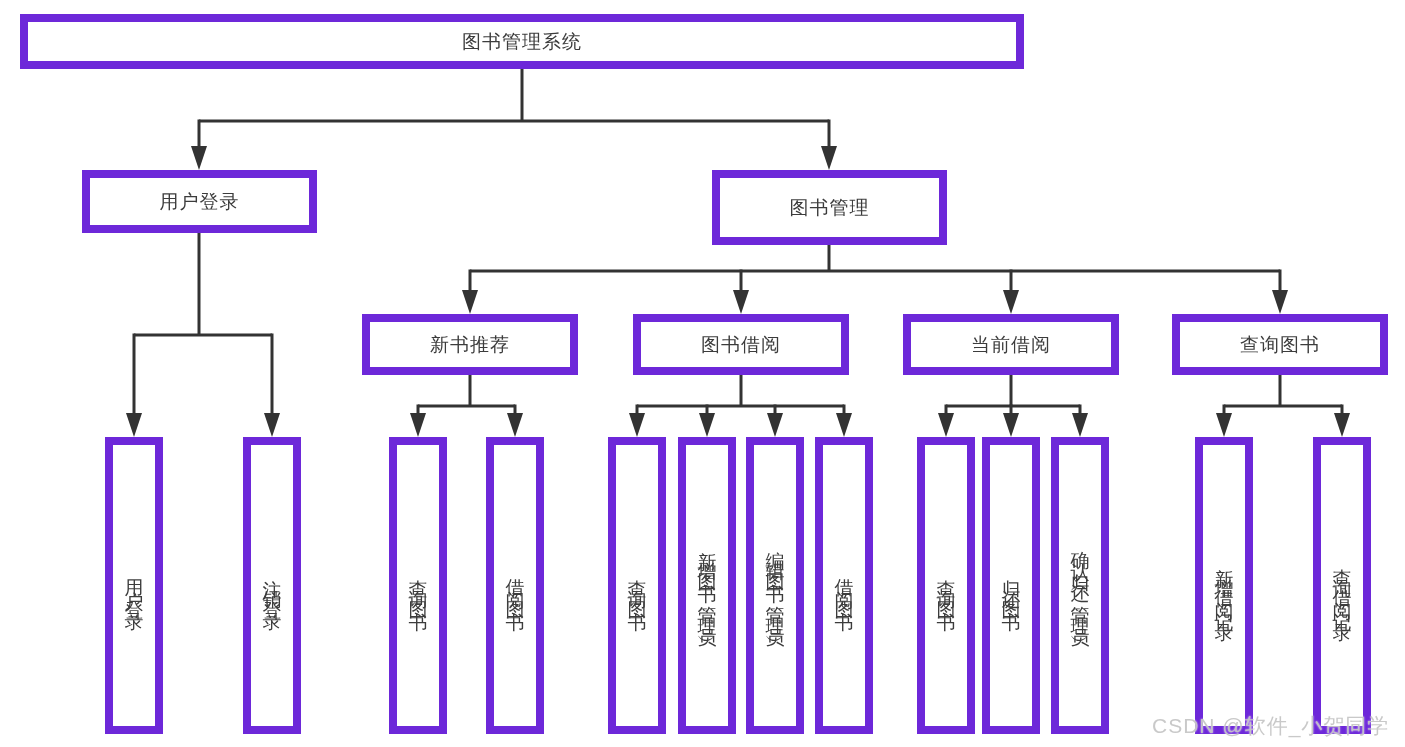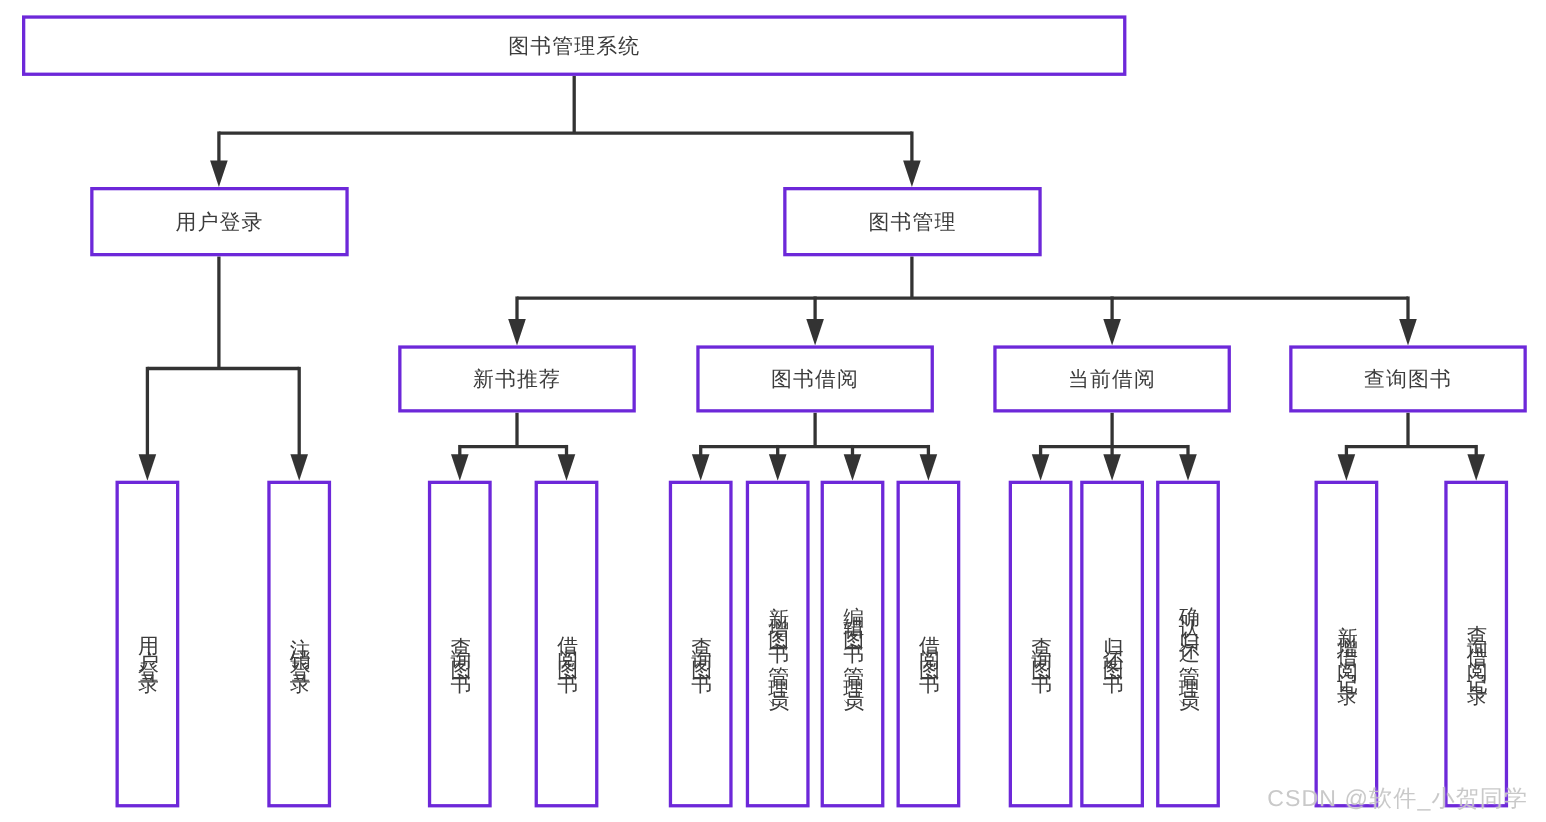--- a/index.html
+++ b/index.html
@@ -20,40 +20,40 @@
     left: 0;
     top: 0;
     width: 1405px;
     height: 747px;
     pointer-events: none;
   }
   .node {
     position: absolute;
     box-sizing: border-box;
     background: #ffffff;
-    border: 3px solid #6d28d9;
+    border: 8px solid #6d28d9;
     display: flex;
     align-items: center;
     justify-content: center;
     color: #3c3c3c;
     font-size: 19px;
     letter-spacing: 1px;
     z-index: 2;
   }
   .node.vertical span {
     writing-mode: vertical-rl;
     text-orientation: mixed;
     letter-spacing: 11px;
     white-space: nowrap;
   }
   
   .n-root   { left: 20px;  top: 14px;  width: 1004px; height: 55px; }
   
   .n-login  { left: 82px;  top: 170px; width: 235px;  height: 63px; }
-  .n-mgmt   { left: 712px; top: 170px; width: 235px;  height: 63px; }
+  .n-mgmt   { left: 712px; top: 170px; width: 235px;  height: 75px; }
   
   .lvl3     { top: 314px; width: 216px; height: 61px; }
   .n-s0 { left: 362px; }
   .n-s1 { left: 633px; }
   .n-s2 { left: 903px; }
   .n-s3 { left: 1172px; }
   
   .leaf { top: 437px; width: 58px; height: 297px; }
   .n-a0 { left: 105px; }
   .n-a1 { left: 243px; }

